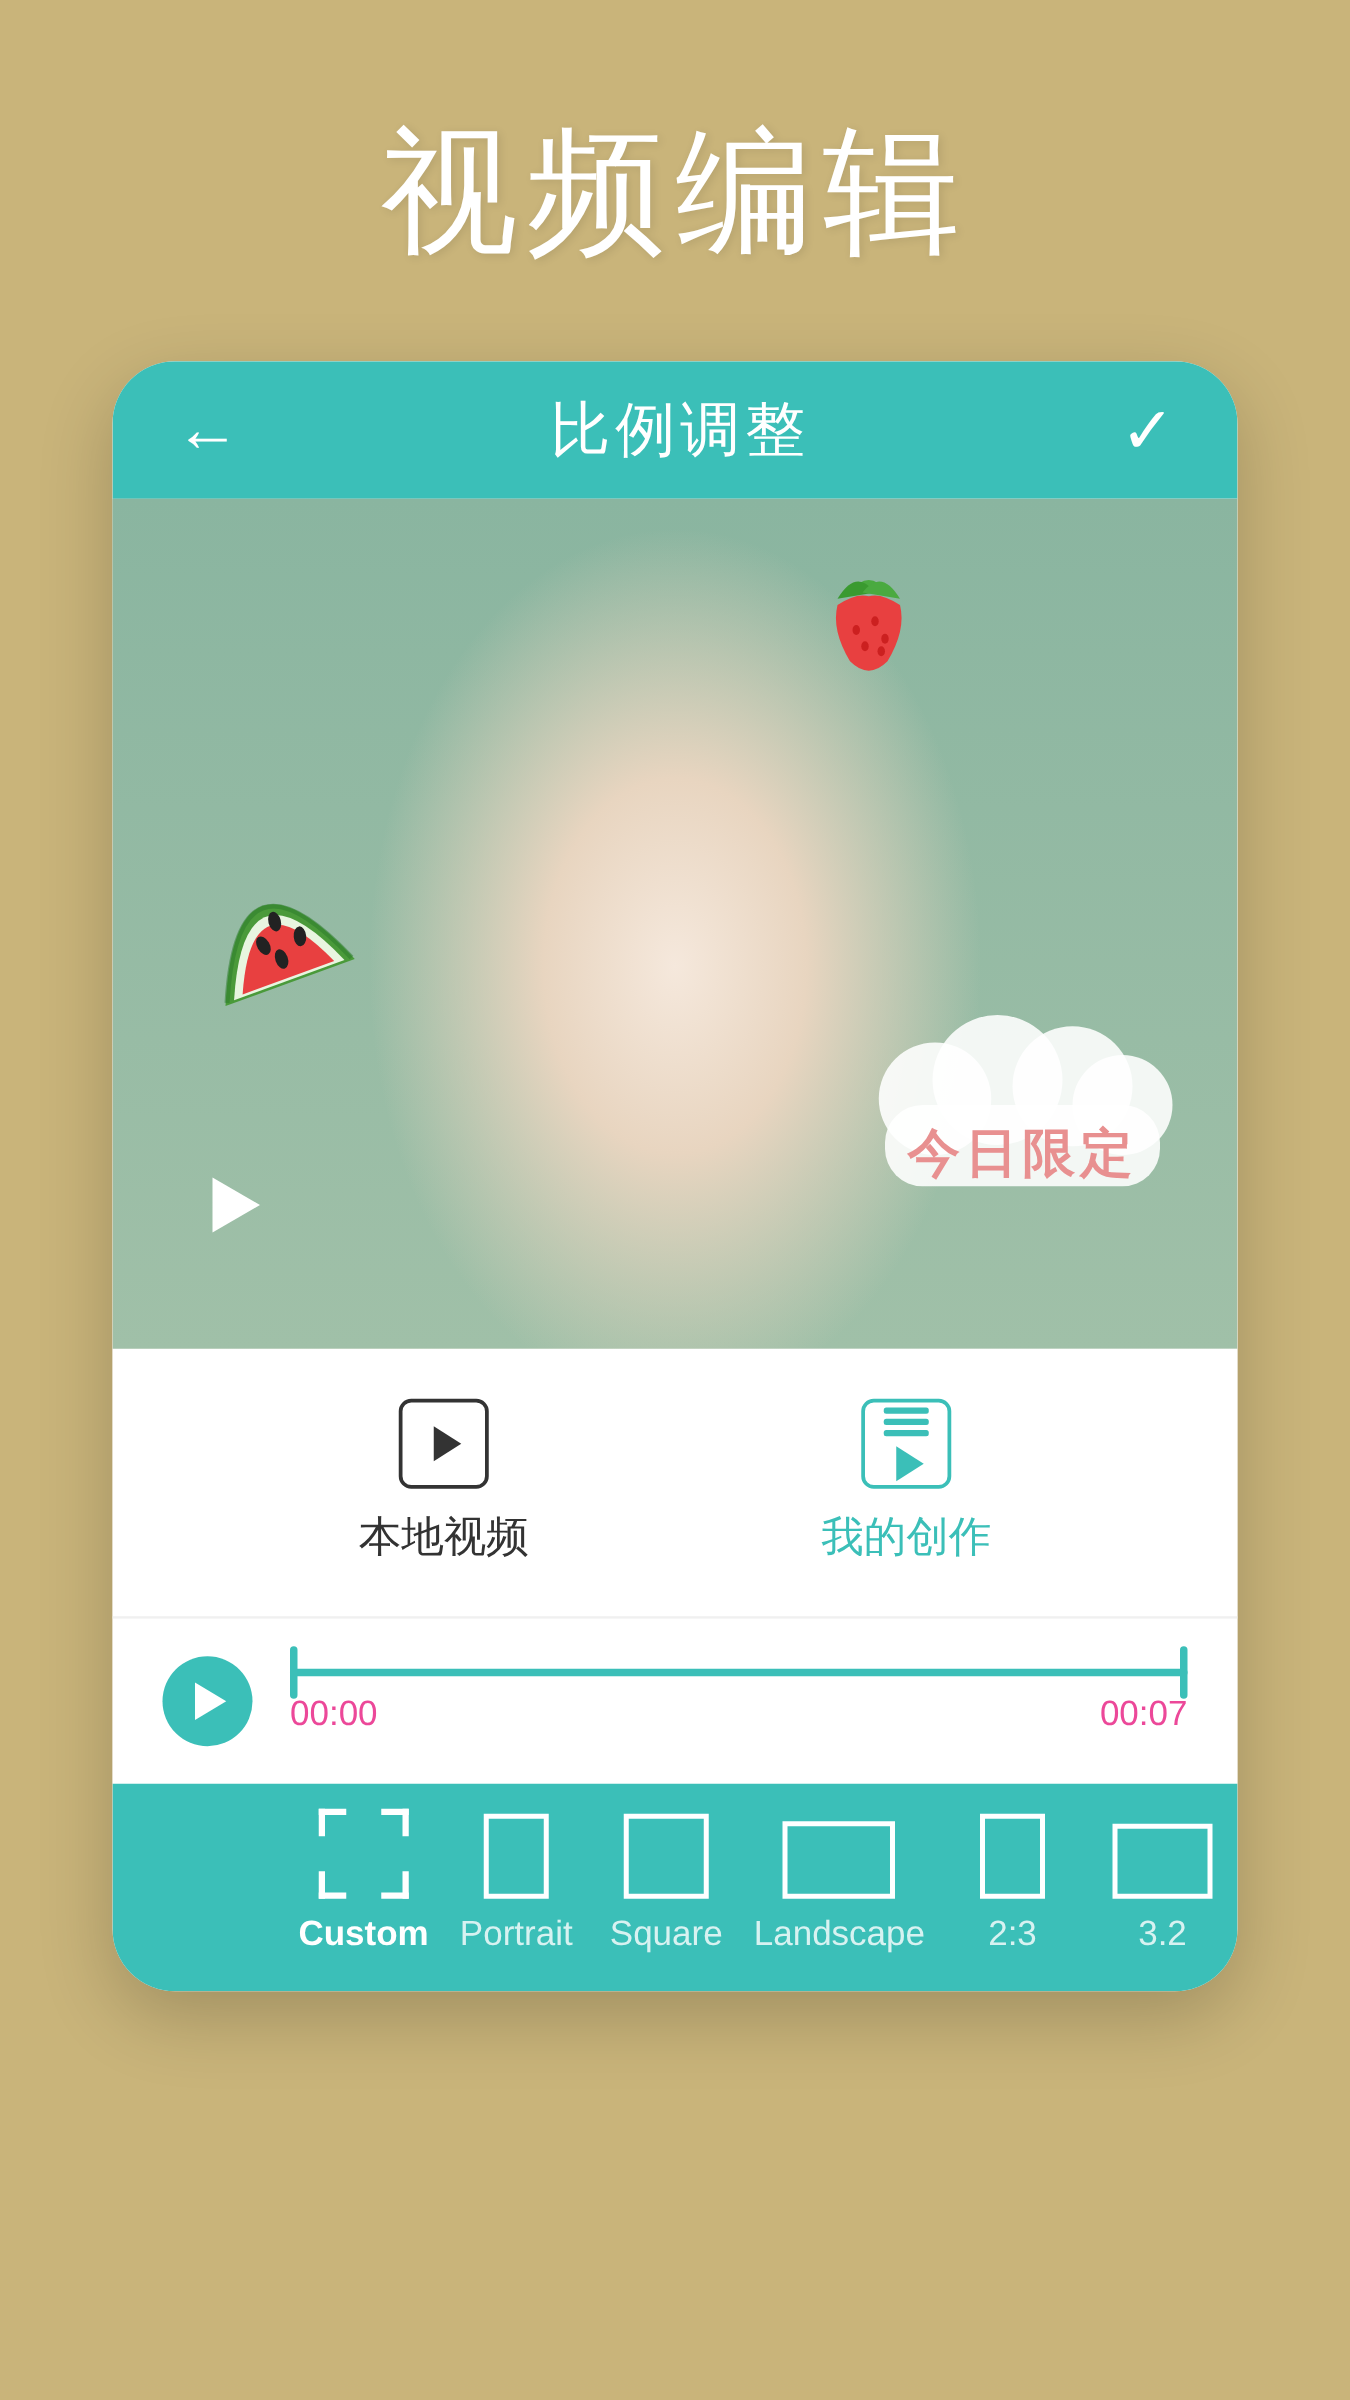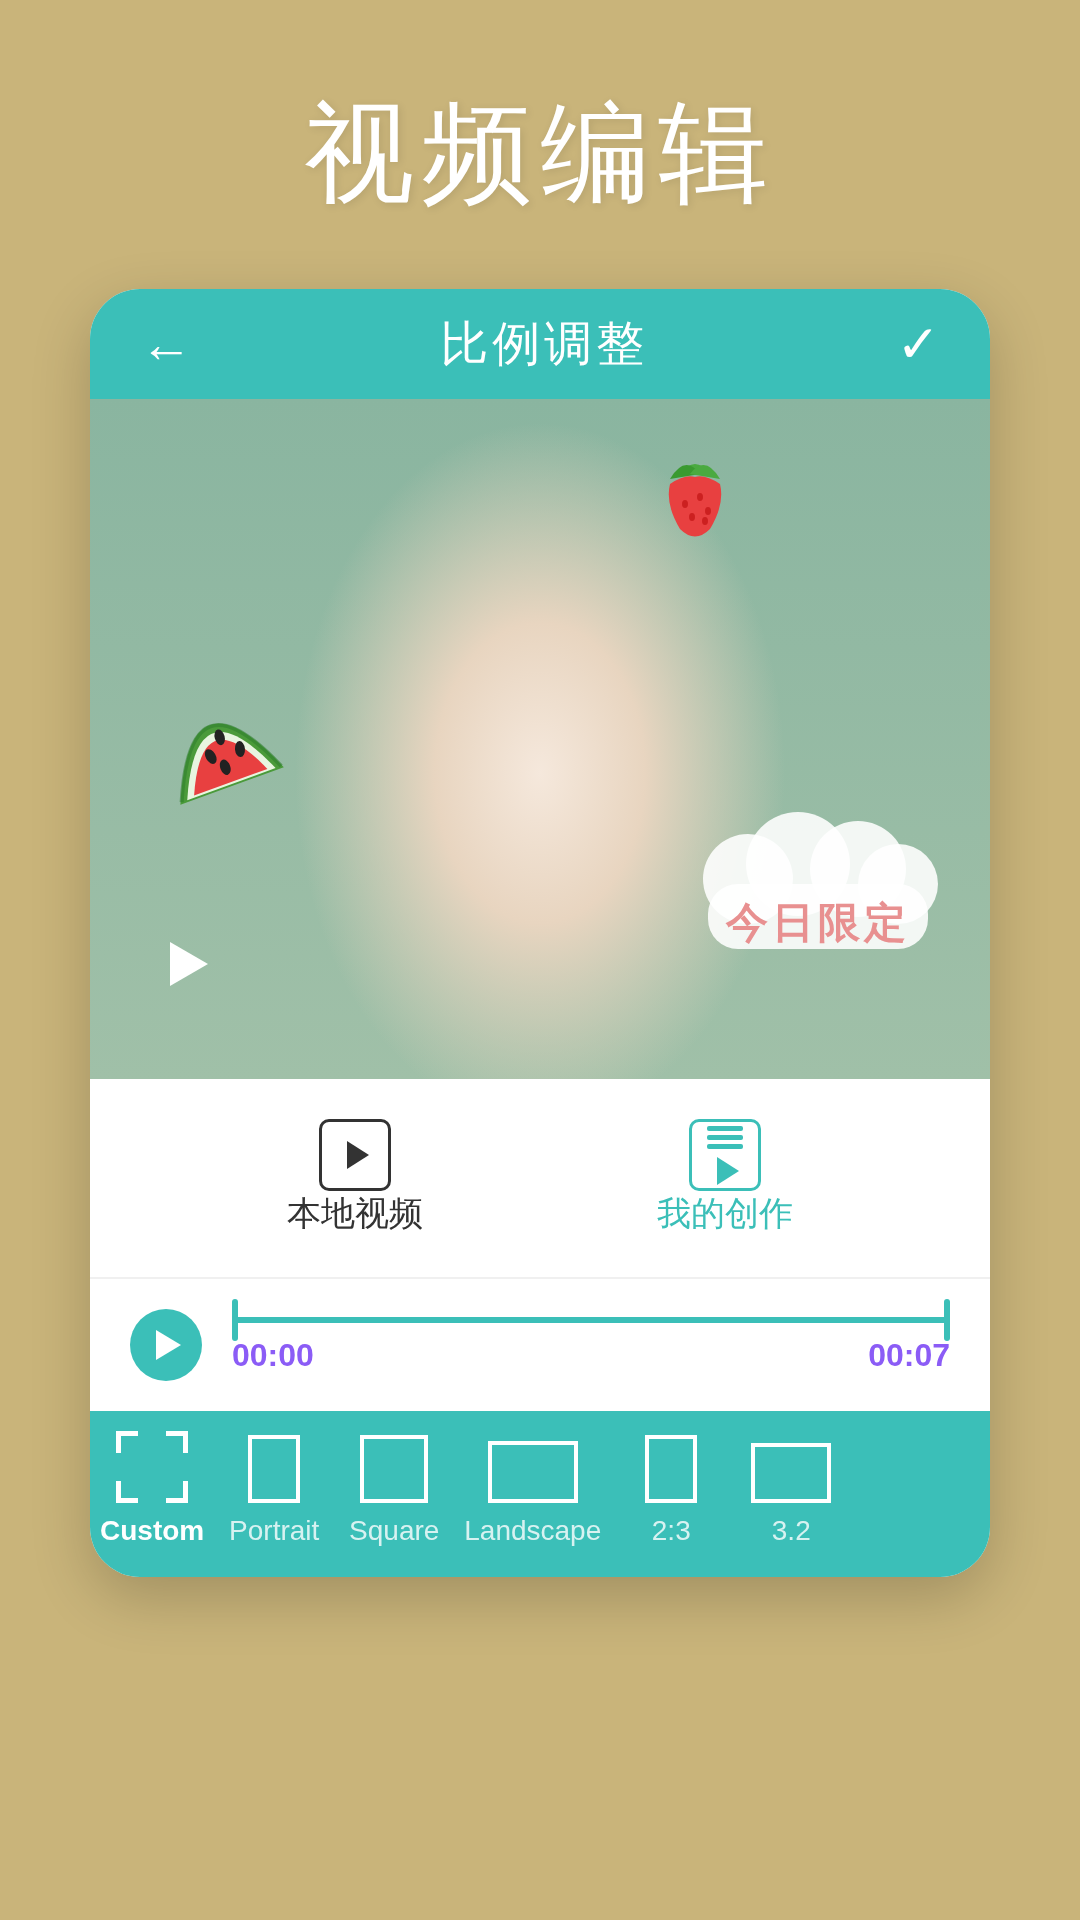--- a/index.html
+++ b/index.html
@@ -156,20 +156,21 @@
       align-items: center;
       justify-content: space-around;
       padding: 40px 80px;
       border-bottom: 2px solid #f0f0f0;
     }
 
     .media-item {
       display: flex;
       flex-direction: column;
       align-items: center;
+      gap: 16px;
       cursor: pointer;
     }
 
     .media-icon-box {
       width: 72px;
       height: 72px;
       border: 3px solid #333;
       border-radius: 10px;
       display: flex;
       align-items: center;
@@ -279,32 +280,32 @@
       border-radius: 3px;
     }
 
     .timeline-times {
       display: flex;
       justify-content: space-between;
       margin-top: 14px;
     }
 
     .timeline-time {
-      font-size: 32px;
-      color: #8b5cf6;
-      font-weight: 700;
+      font-size: 28px;
+      color: #ec4899;
+      font-weight: 400;
     }
 
     
     .ratio-bar {
       background-color: #3bbfb8;
       padding: 0 0 20px 0;
       display: flex;
       align-items: flex-end;
-      justify-content: flex-start;
+      justify-content: flex-end;
       overflow: hidden;
     }
 
     .ratio-item {
       display: flex;
       flex-direction: column;
       align-items: center;
       gap: 12px;
       padding: 20px 10px 10px;
       cursor: pointer;

